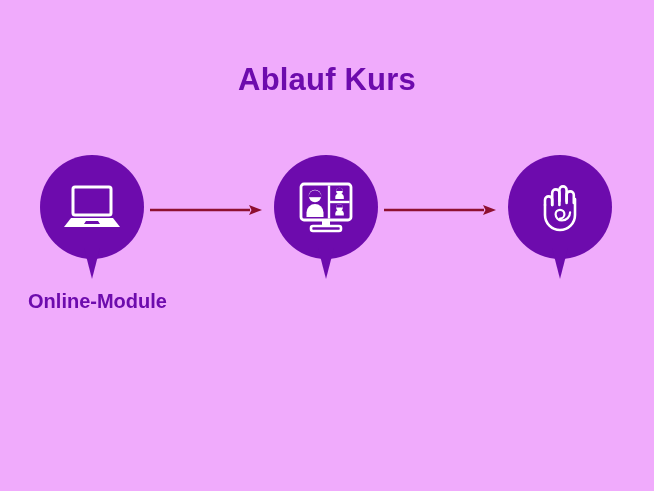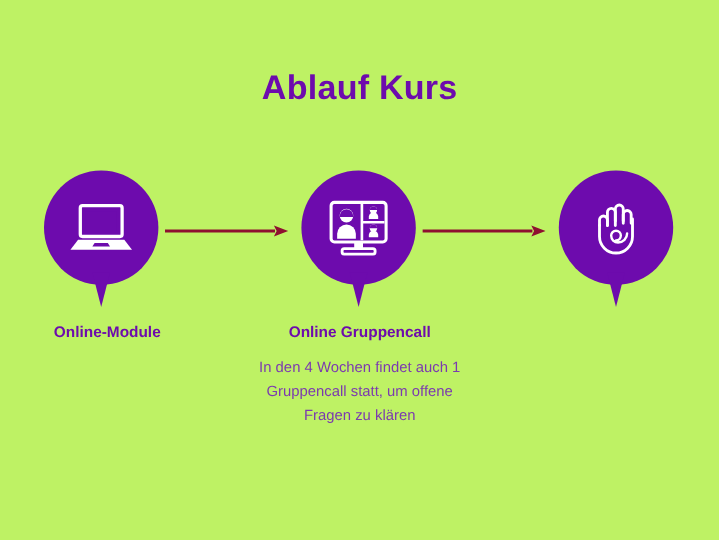--- a/index.html
+++ b/index.html
@@ -12,21 +12,21 @@
     background: #d2d2d2;
     font-family: "Liberation Sans", sans-serif;
     overflow: hidden;
     position: relative;
   }
 
   .canvas {
     position: relative;
     width: 654px;
     height: 491px;
-    background: #bef264;
+    background: #f0abfc;
   }
 
   .page-title {
     position: absolute;
     top: 62px;
     left: 0;
     width: 654px;
     text-align: center;
     font-size: 31px;
     font-weight: bold;
@@ -102,21 +102,21 @@
   .col {
     position: absolute;
     top: 0;
     text-align: center;
   }
   .col.c0 { left: 0px;   width: 195px; }
   .col.c1 { left: 228px; width: 198px; }
   .col.c2 { left: 455px; width: 199px; }
 
   .col-heading {
-    font-size: 14px;
+    font-size: 20px;
     font-weight: bold;
     color: #6d0bad;
     line-height: 19px;
     margin: 0 0 11px 0;
   }
   .col.c1 .col-heading { margin-bottom: 12px; }
 
   .col-body {
     font-size: 13.5px;
     color: #7b3aaf;
@@ -217,21 +217,17 @@
     </div>
 
   </div>
 
   <div class="cols">
 
     <div class="col c0">
       <p class="col-heading">Online-Module</p>
     </div>
 
-    <div class="col c1">
-      <p class="col-heading">Online Gruppencall</p>
-      <p class="col-body">In den 4 Wochen findet auch 1 Gruppencall statt, um offene Fragen zu klären</p>
-    </div>
 
 
   </div>
 
 </div>
 
 </body></html>

